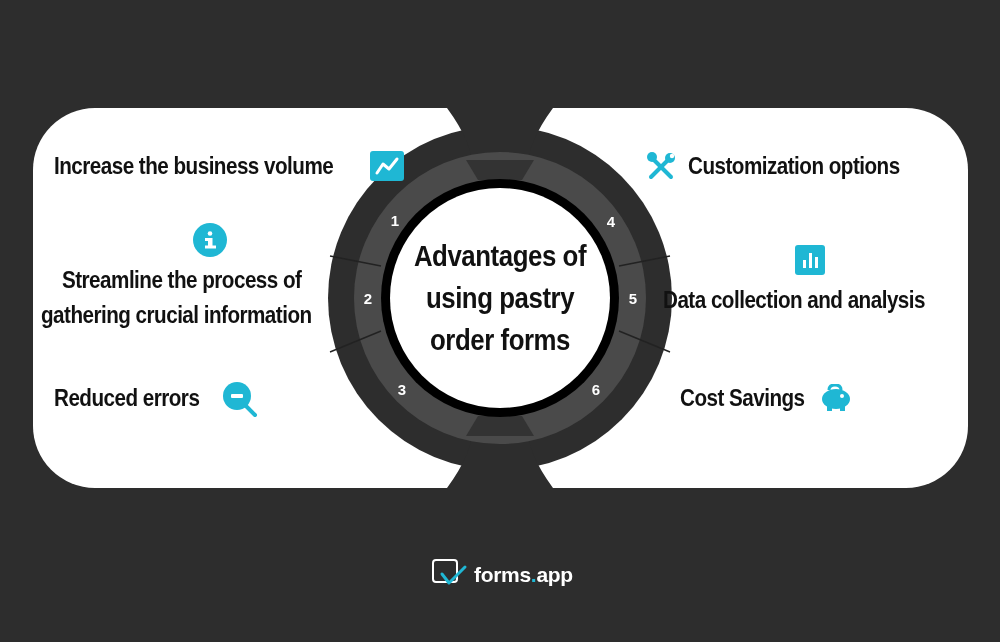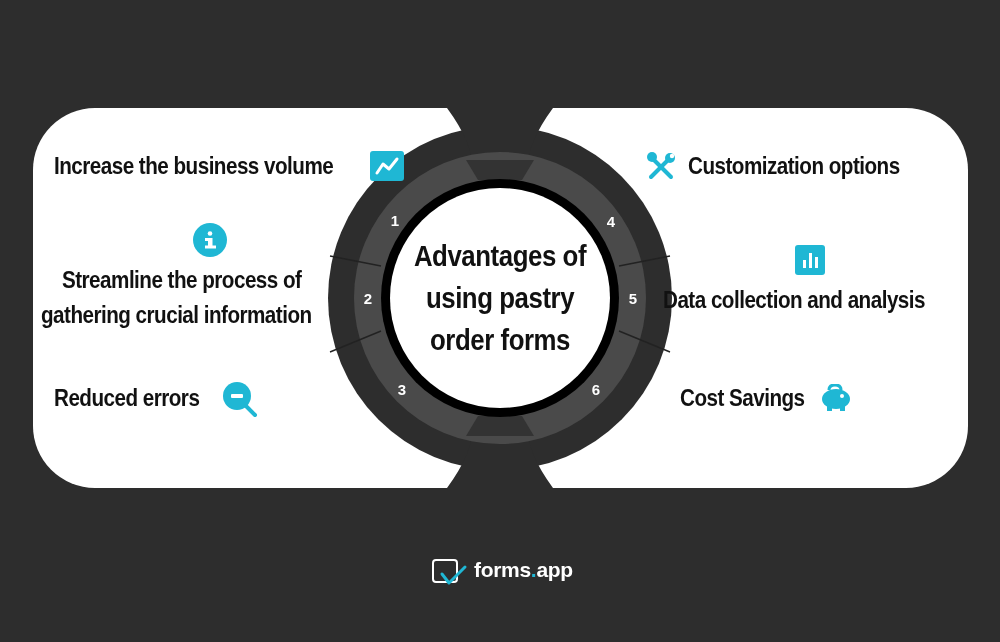--- a/index.html
+++ b/index.html
@@ -17,21 +17,21 @@
   .icon { position:absolute; }
   .center-title {
     position:absolute; left:500px; top:298px; transform:translate(-50%,-50%) scaleX(0.86);
     width:220px; text-align:center; font-weight:bold; font-size:30px; line-height:42px;
     color:#111; letter-spacing:-0.5px;
   }
   .num {
     position:absolute; color:#fff; font-weight:bold; font-size:15px;
     transform:translate(-50%,-50%);
   }
-  .logo { position:absolute; left:432px; top:558px; display:flex; gap:6px; }
+  .logo { position:absolute; left:432px; top:558px; display:flex; align-items:center; gap:6px; }
   .logo-text { color:#fff; font-weight:bold; font-size:21px; letter-spacing:-0.3px; }
   .logo-text .dot { color:#1fb7d4; }
 </style>
 </head>
 <body>
 
 <div class="stage">
   <svg width="1000" height="642" viewBox="0 0 1000 642" style="position:absolute;left:0;top:0">
     <defs>
       <mask id="cutout">

